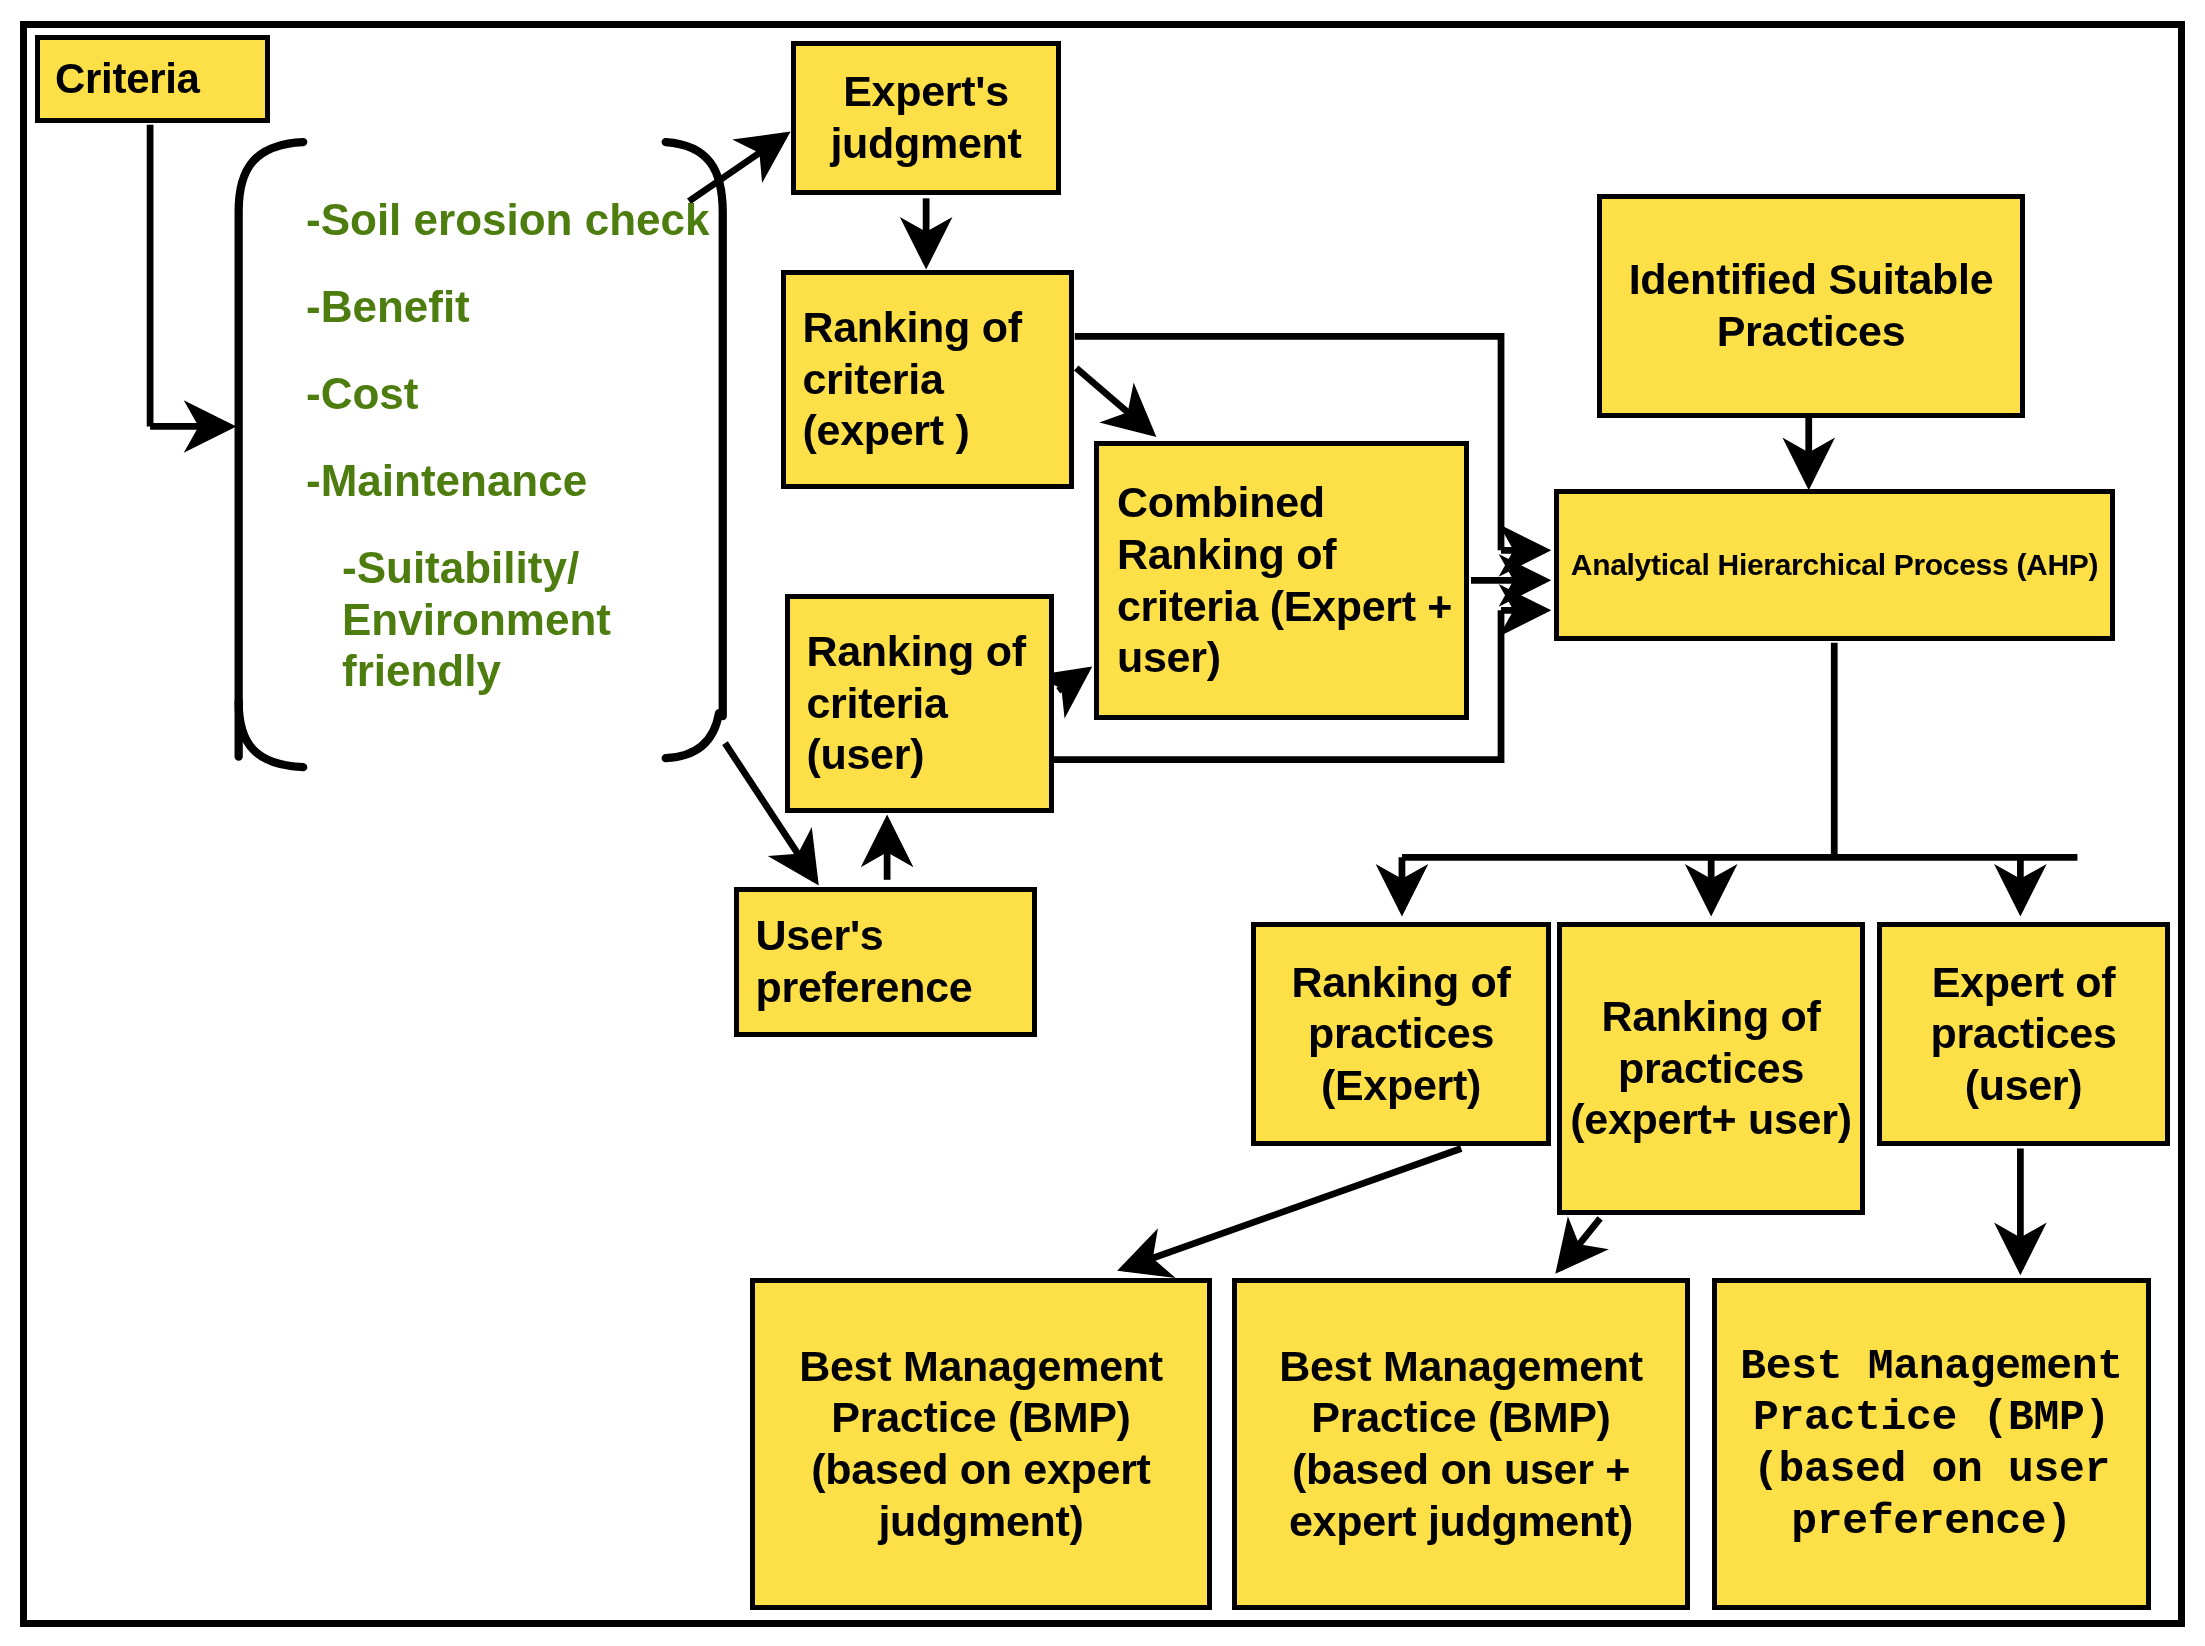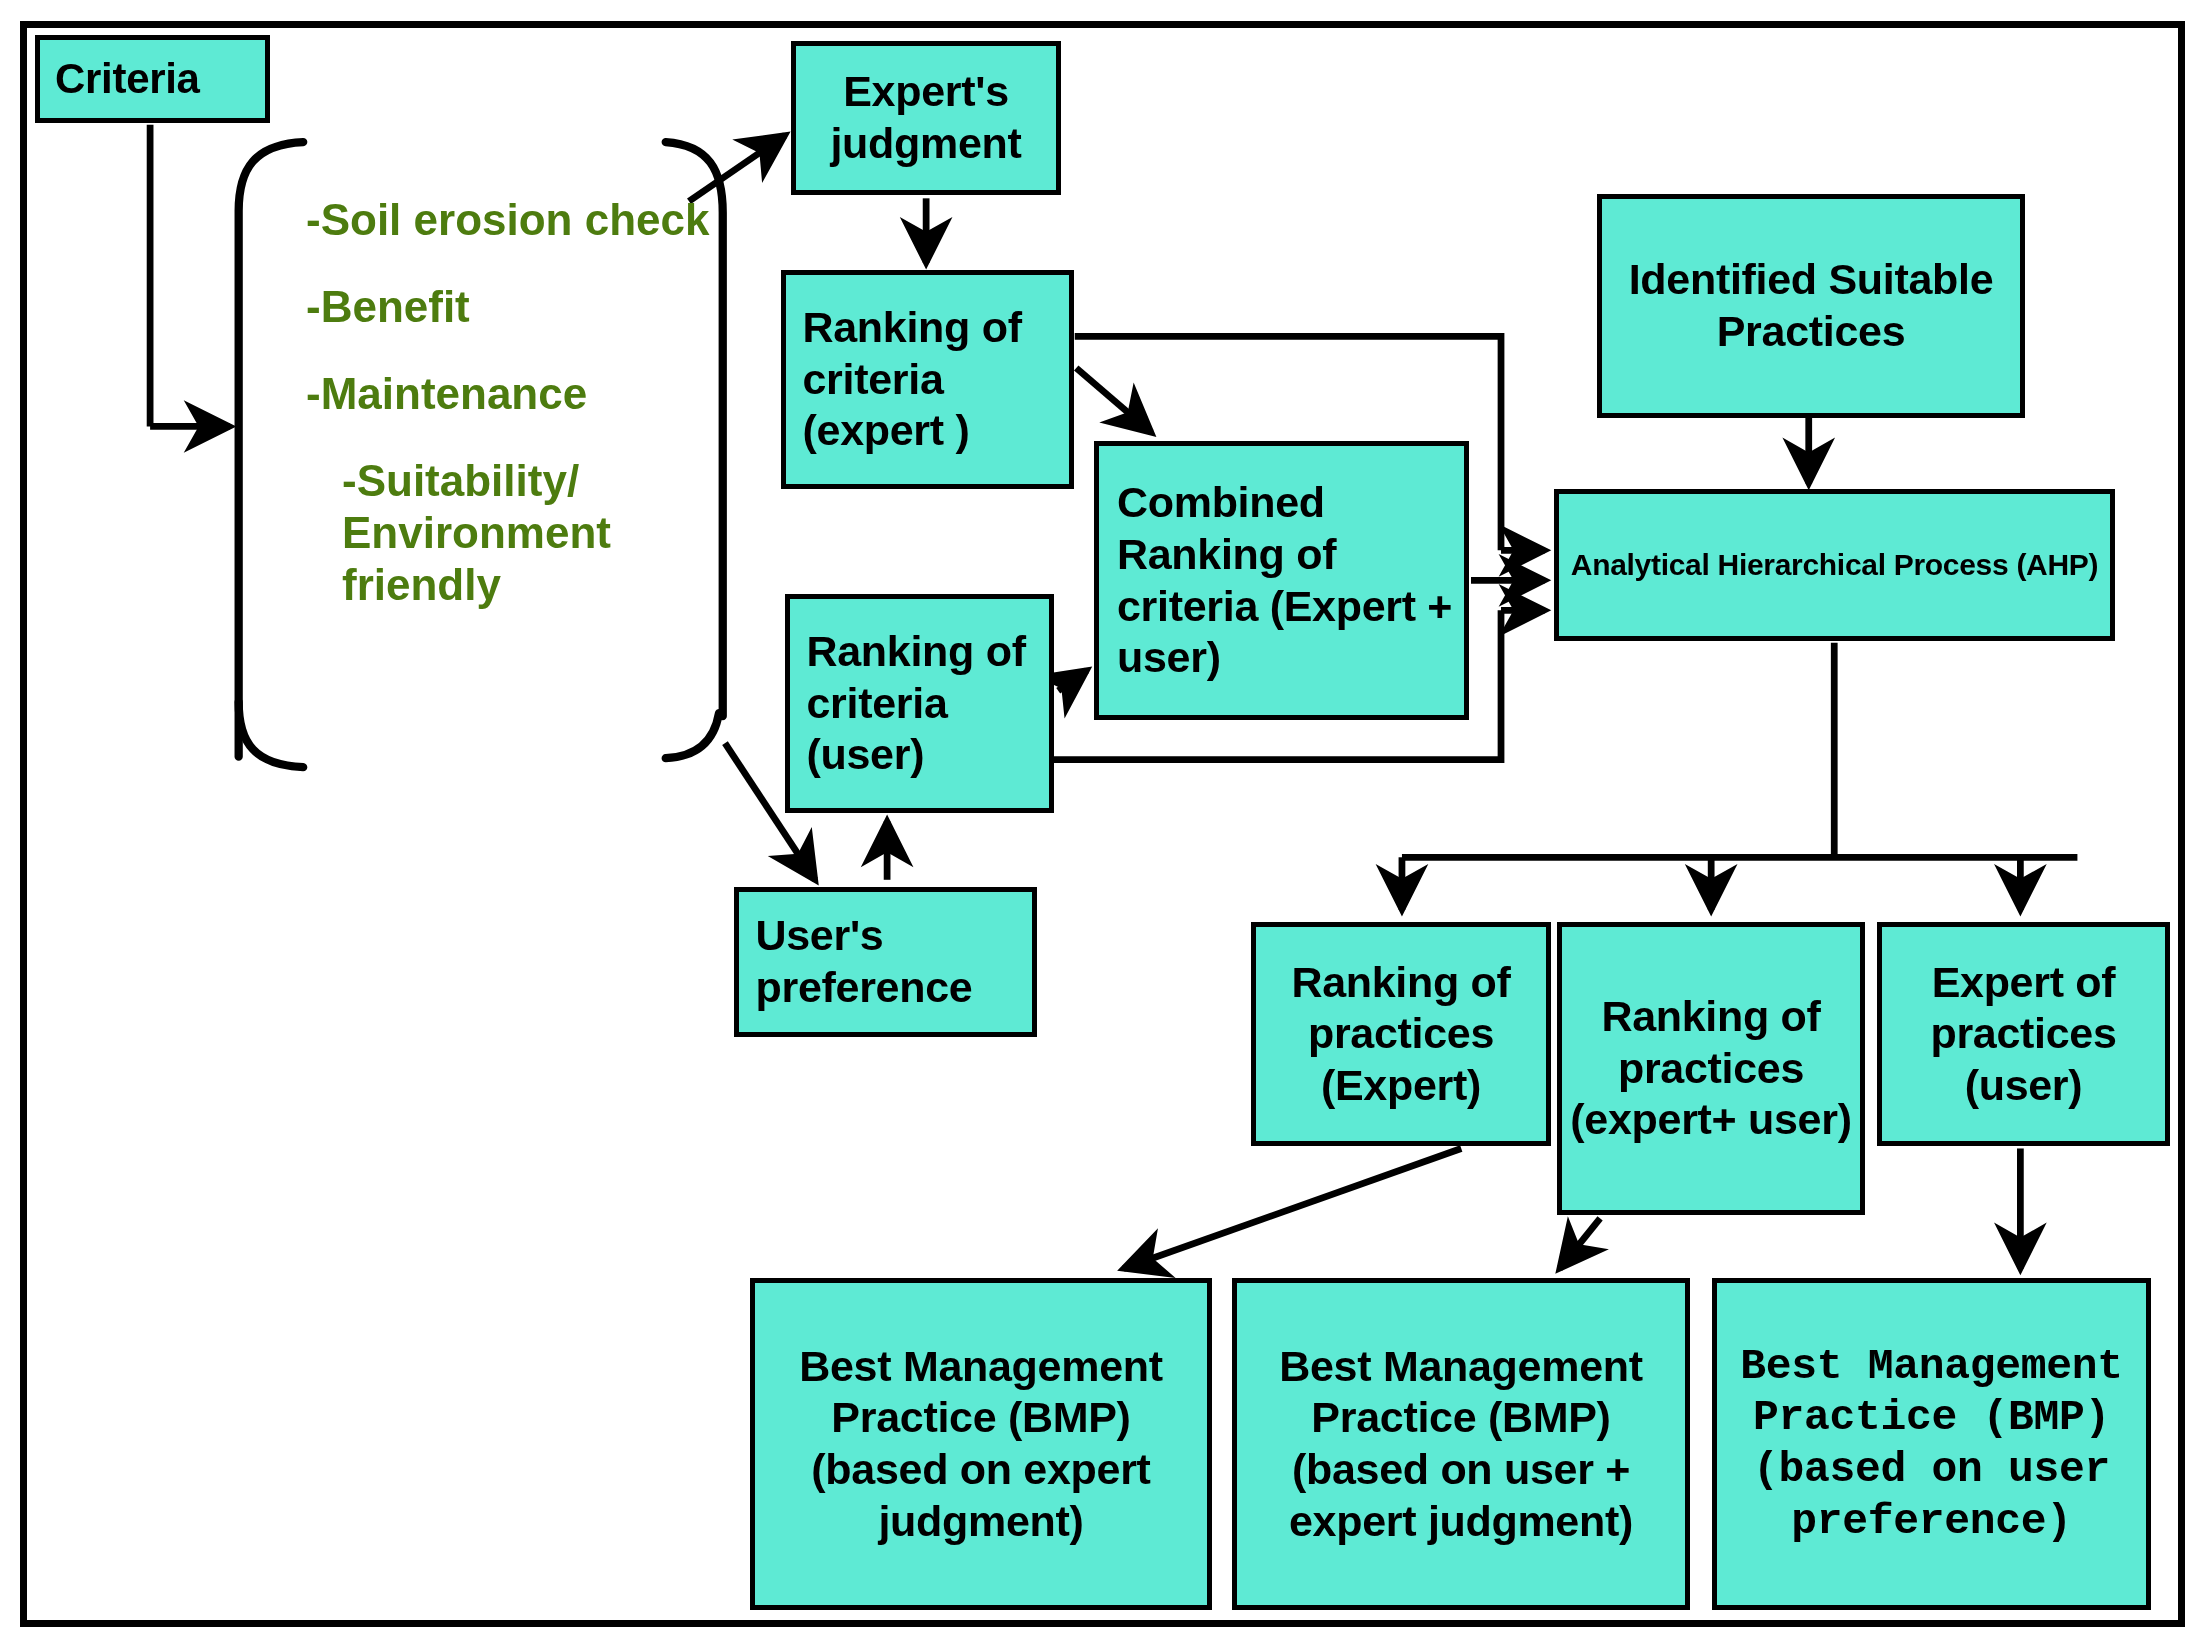--- a/index.html
+++ b/index.html
@@ -31,21 +31,21 @@
     left: 0;
     top: 0;
     width: 2205px;
     height: 1647px;
     pointer-events: none;
   }
   .node {
     position: absolute;
     box-sizing: border-box;
     border: 5.3px solid #000000;
-    background: #5eead4;
+    background: #fde047;
     display: flex;
     align-items: center;
     justify-content: center;
     text-align: center;
     color: #000000;
     font-weight: 700;
     line-height: 1.20;
     letter-spacing: -0.3px;
   }
   .node span { display: block; padding: 0 6px; }
@@ -167,20 +167,21 @@
     </g>
   </svg>
 
   <div class="node" id="n-criteria">
     <span>Criteria</span>
   </div>
 
   <ul id="criteria-list">
     <li>-Soil erosion check</li>
     <li>-Benefit</li>
+    <li>-Cost</li>
     <li>-Maintenance</li>
     <li class="wrap">-Suitability/ Environment friendly</li>
   </ul>
 
   <div class="node" id="n-expert-judg">
     <span>Expert's judgment</span>
   </div>
 
   <div class="node" id="n-rank-exp">
     <span>Ranking of criteria (expert )</span>

